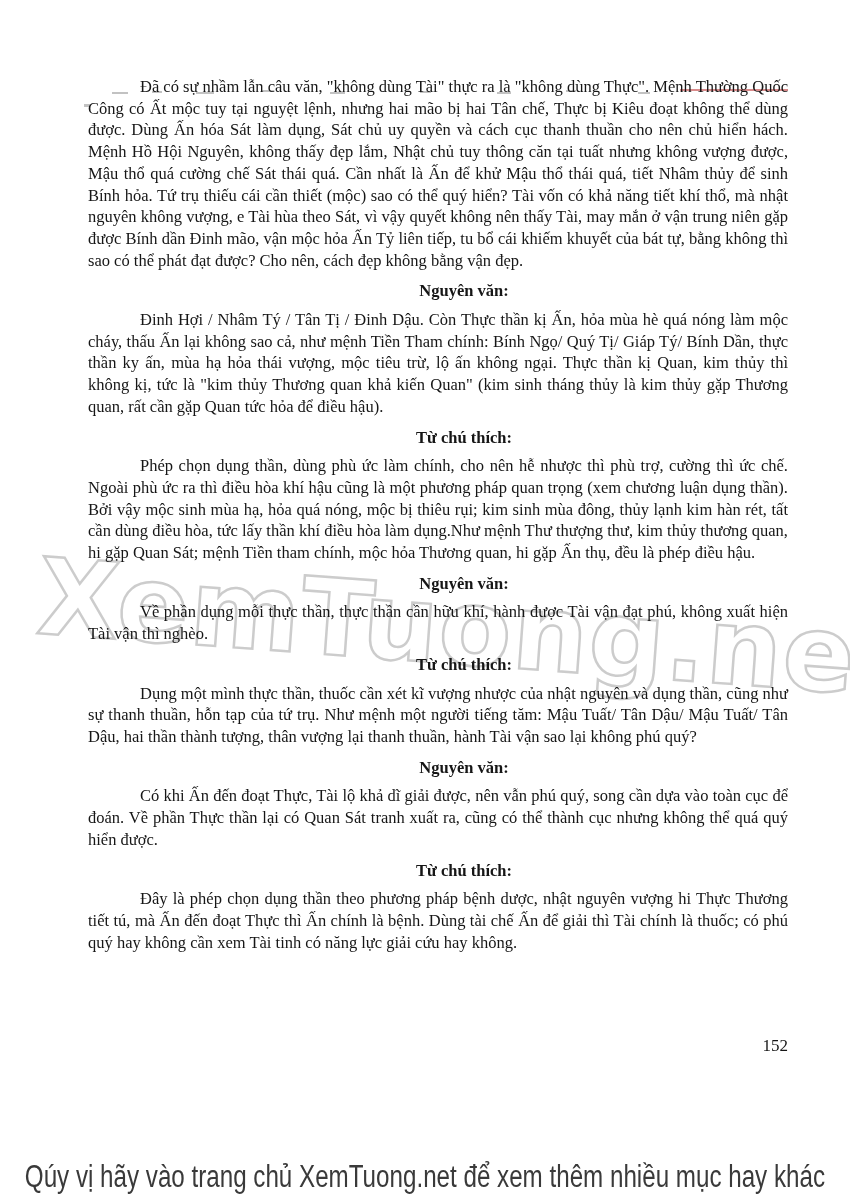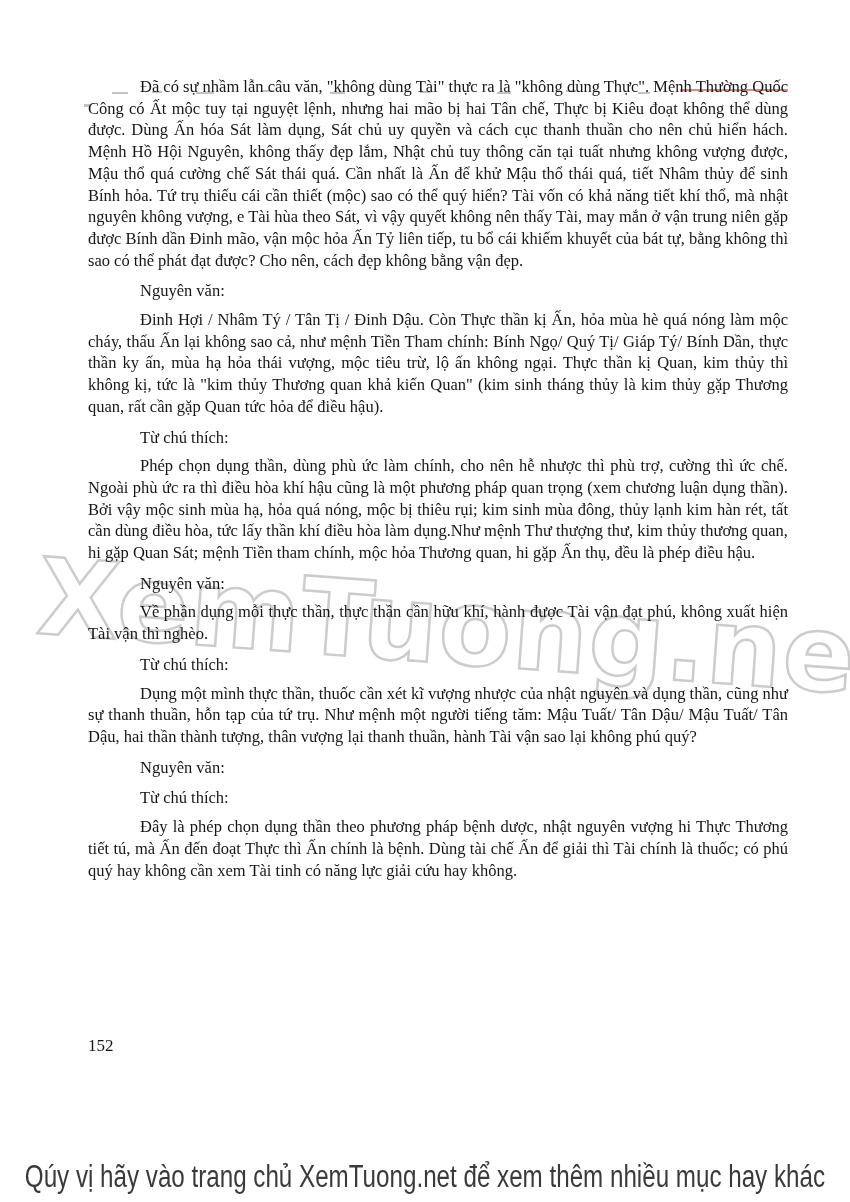--- a/index.html
+++ b/index.html
@@ -39,29 +39,30 @@
     font-size: 16.5px;
     line-height: 21.7px;
   }
   .para {
     margin: 0 0 8px 0;
     text-align: justify;
     text-indent: 52px;
   }
   .heading {
     margin: 9px 0 7px 0;
-    font-weight: normal;
+    font-weight: bold;
     text-indent: 52px;
+    text-align: center;
   }
   
   .page-number {
     position: absolute;
     left: 88px; top: 1036px;
     width: 700px;
-    text-align: left;
+    text-align: right;
     font-size: 17px;
     color: #161616;
     z-index: 1;
   }
   
   .footer {
     position: absolute;
     left: 0; right: 0; top: 1152px;
     height: 50px;
     display: flex;
@@ -101,20 +102,21 @@
   <p class="para">Đã có sự nhầm lẫn câu văn, "không dùng Tài" thực ra là "không dùng Thực". Mệnh Thường Quốc Công có Ất mộc tuy tại nguyệt lệnh, nhưng hai mão bị hai Tân chế, Thực bị Kiêu đoạt không thể dùng được. Dùng Ấn hóa Sát làm dụng, Sát chủ uy quyền và cách cục thanh thuần cho nên chủ hiển hách. Mệnh Hồ Hội Nguyên, không thấy đẹp lắm, Nhật chủ tuy thông căn tại tuất nhưng không vượng được, Mậu thổ quá cường chế Sát thái quá. Cần nhất là Ấn để khử Mậu thổ thái quá, tiết Nhâm thủy để sinh Bính hỏa. Tứ trụ thiếu cái cần thiết (mộc) sao có thể quý hiển? Tài vốn có khả năng tiết khí thổ, mà nhật nguyên không vượng, e Tài hùa theo Sát, vì vậy quyết không nên thấy Tài, may mắn ở vận trung niên gặp được Bính dần Đinh mão, vận mộc hỏa Ấn Tỷ liên tiếp, tu bổ cái khiếm khuyết của bát tự, bằng không thì sao có thể phát đạt được? Cho nên, cách đẹp không bằng vận đẹp.</p>
   <p class="heading">Nguyên văn:</p>
   <p class="para">Đinh Hợi / Nhâm Tý / Tân Tị / Đinh Dậu. Còn Thực thần kị Ấn, hỏa mùa hè quá nóng làm mộc cháy, thấu Ấn lại không sao cả, như mệnh Tiền Tham chính: Bính Ngọ/ Quý Tị/ Giáp Tý/ Bính Dần, thực thần ky ấn, mùa hạ hỏa thái vượng, mộc tiêu trừ, lộ ấn không ngại. Thực thần kị Quan, kim thủy thì không kị, tức là "kim thủy Thương quan khả kiến Quan" (kim sinh tháng thủy là kim thủy gặp Thương quan, rất cần gặp Quan tức hỏa để điều hậu).</p>
   <p class="heading">Từ chú thích:</p>
   <p class="para">Phép chọn dụng thần, dùng phù ức làm chính, cho nên hễ nhược thì phù trợ, cường thì ức chế. Ngoài phù ức ra thì điều hòa khí hậu cũng là một phương pháp quan trọng (xem chương luận dụng thần). Bởi vậy mộc sinh mùa hạ, hỏa quá nóng, mộc bị thiêu rụi; kim sinh mùa đông, thủy lạnh kim hàn rét, tất cần dùng điều hòa, tức lấy thần khí điều hòa làm dụng.Như mệnh Thư thượng thư, kim thủy thương quan, hi gặp Quan Sát; mệnh Tiền tham chính, mộc hỏa Thương quan, hi gặp Ấn thụ, đều là phép điều hậu.</p>
   <p class="heading">Nguyên văn:</p>
   <p class="para">Về phần dụng mỗi thực thần, thực thần cần hữu khí, hành được Tài vận đạt phú, không xuất hiện Tài vận thì nghèo.</p>
   <p class="heading">Từ chú thích:</p>
   <p class="para">Dụng một mình thực thần, thuốc cần xét kĩ vượng nhược của nhật nguyên và dụng thần, cũng như sự thanh thuần, hỗn tạp của tứ trụ. Như mệnh một người tiếng tăm: Mậu Tuất/ Tân Dậu/ Mậu Tuất/ Tân Dậu, hai thần thành tượng, thân vượng lại thanh thuần, hành Tài vận sao lại không phú quý?</p>
   <p class="heading">Nguyên văn:</p>
+  <p class="para">Có khi Ấn đến đoạt Thực, Tài lộ khả dĩ giải được, nên vẫn phú quý, song cần dựa vào toàn cục để đoán. Về phần Thực thần lại có Quan Sát tranh xuất ra, cũng có thể thành cục nhưng không thể quá quý hiển được.</p>
   <p class="heading">Từ chú thích:</p>
   <p class="para">Đây là phép chọn dụng thần theo phương pháp bệnh dược, nhật nguyên vượng hi Thực Thương tiết tú, mà Ấn đến đoạt Thực thì Ấn chính là bệnh. Dùng tài chế Ấn để giải thì Tài chính là thuốc; có phú quý hay không cần xem Tài tinh có năng lực giải cứu hay không.</p>
 </div>
 
 <div class="page-number">152</div>
 
 <div class="footer">
   <span class="footer-text">Qúy vị hãy vào trang chủ XemTuong.net để xem thêm nhiều mục hay khác</span>
 </div>
 

